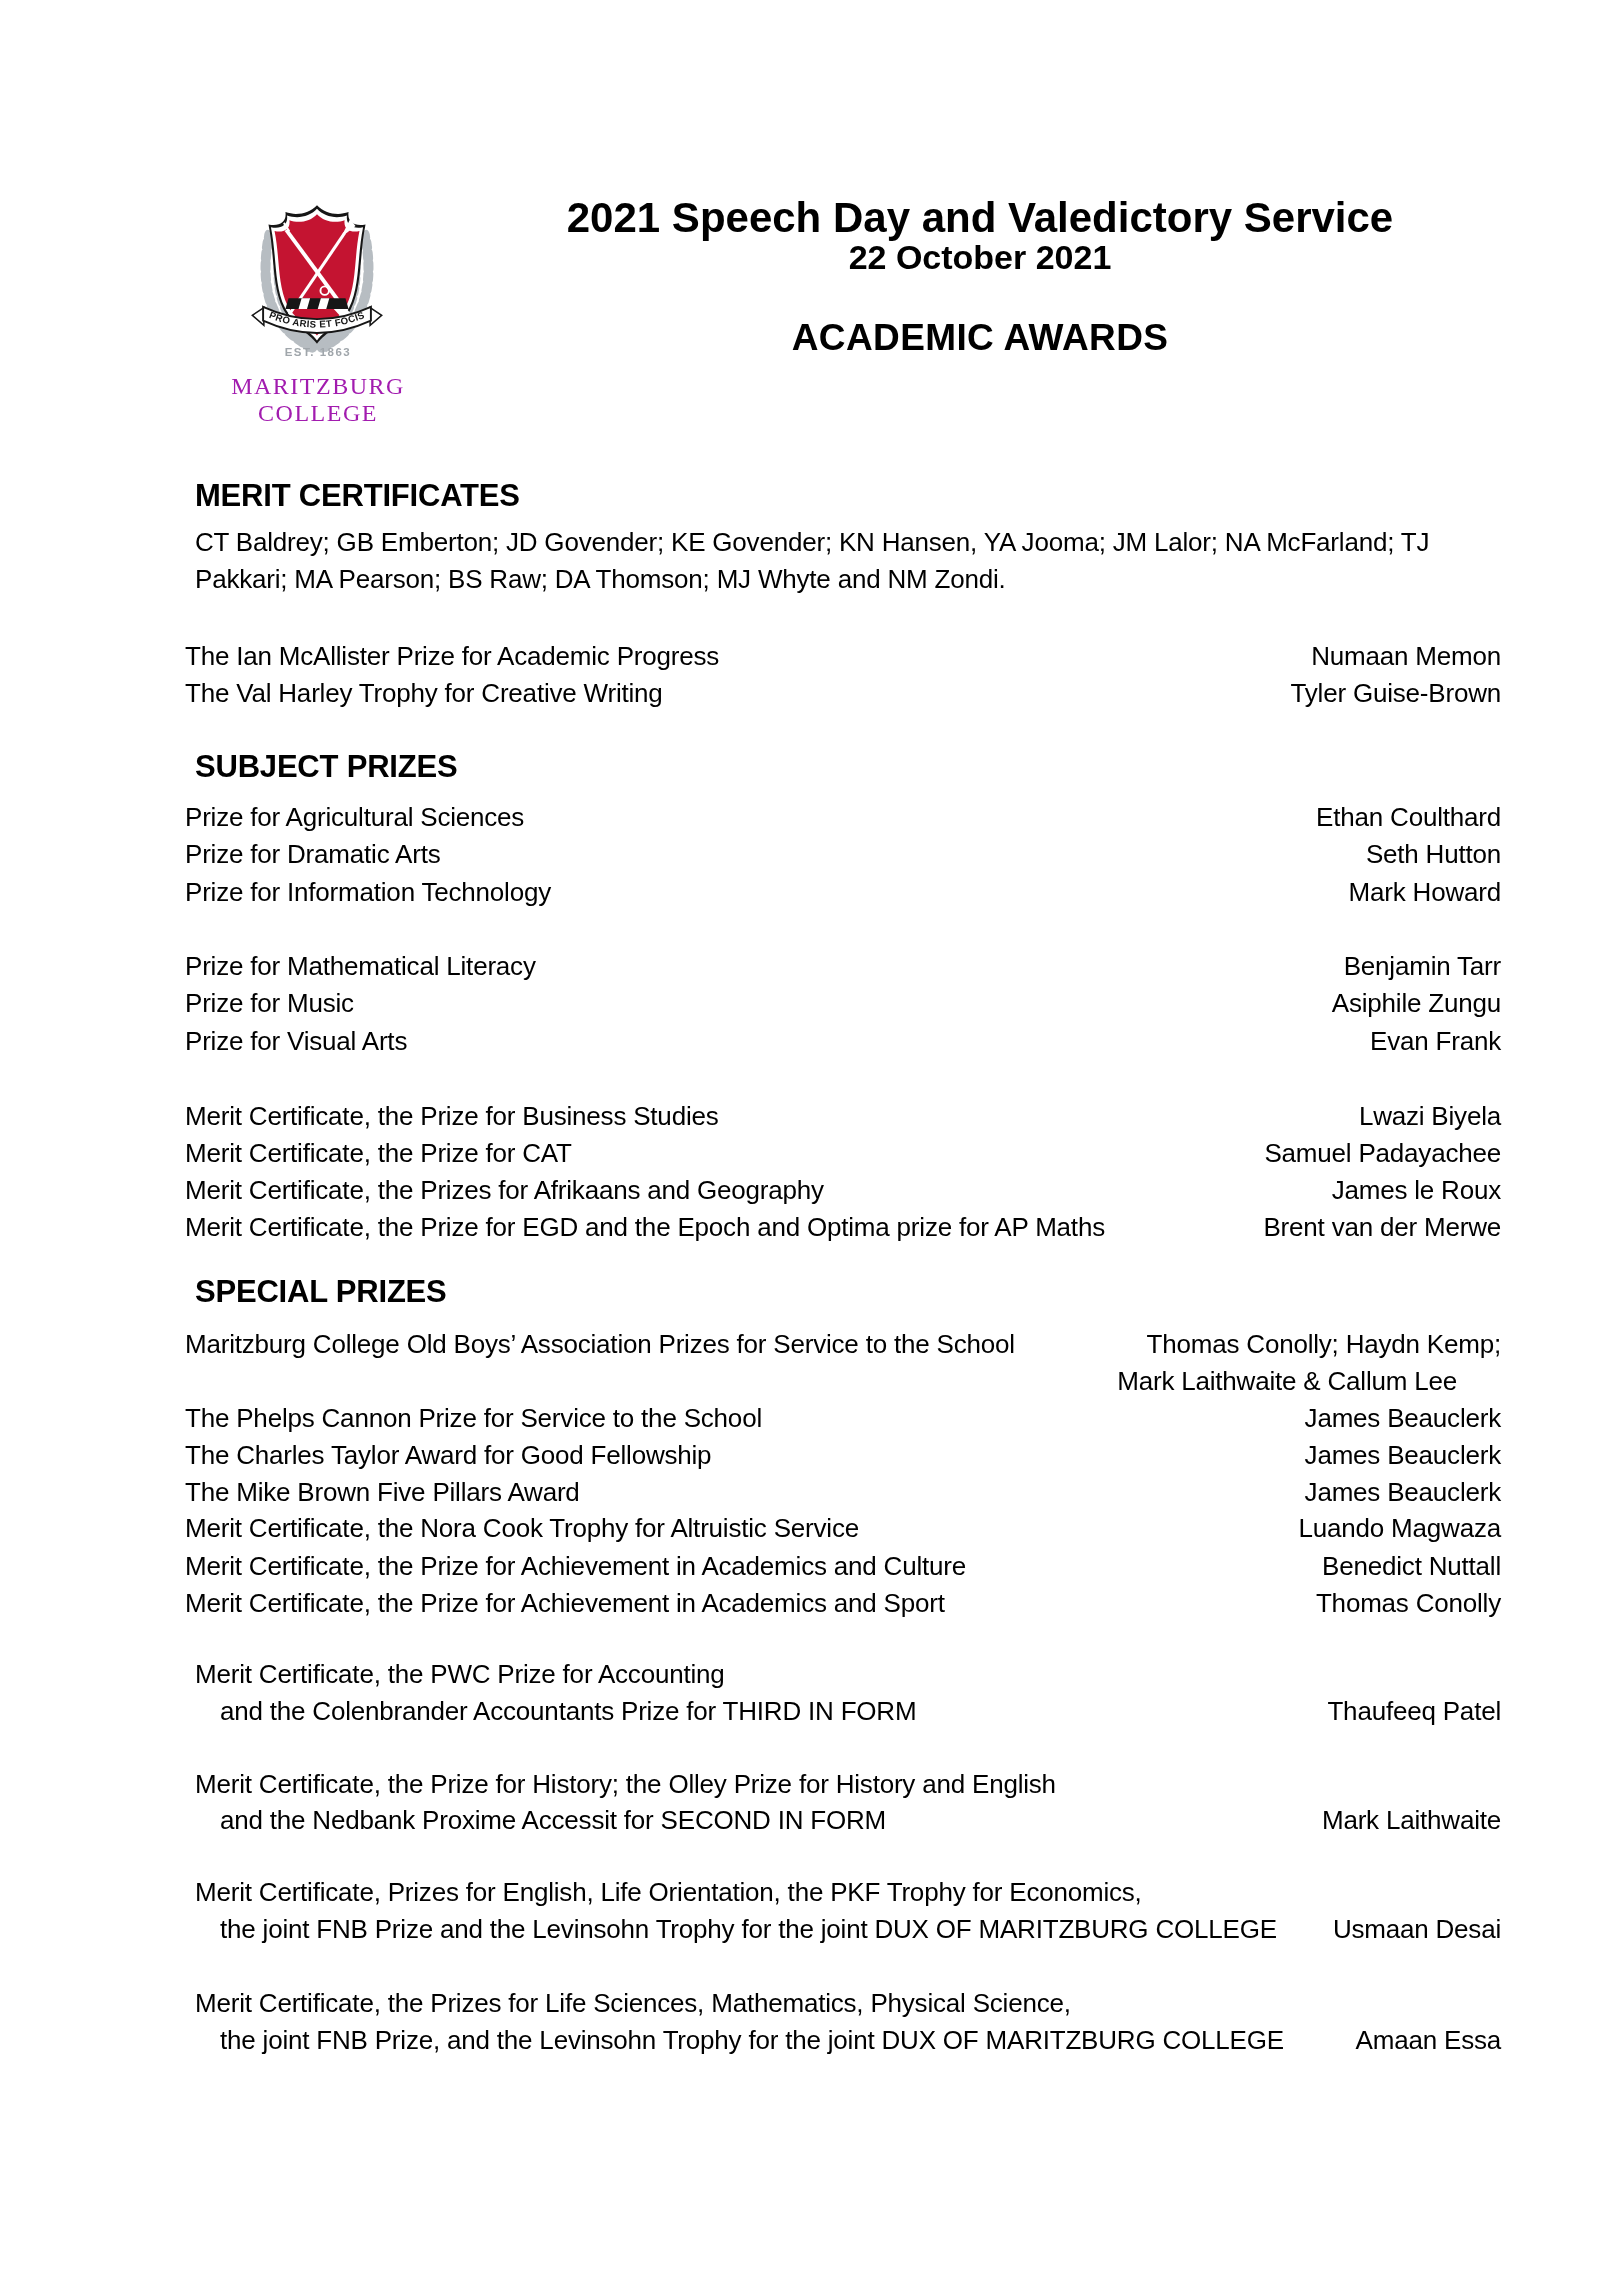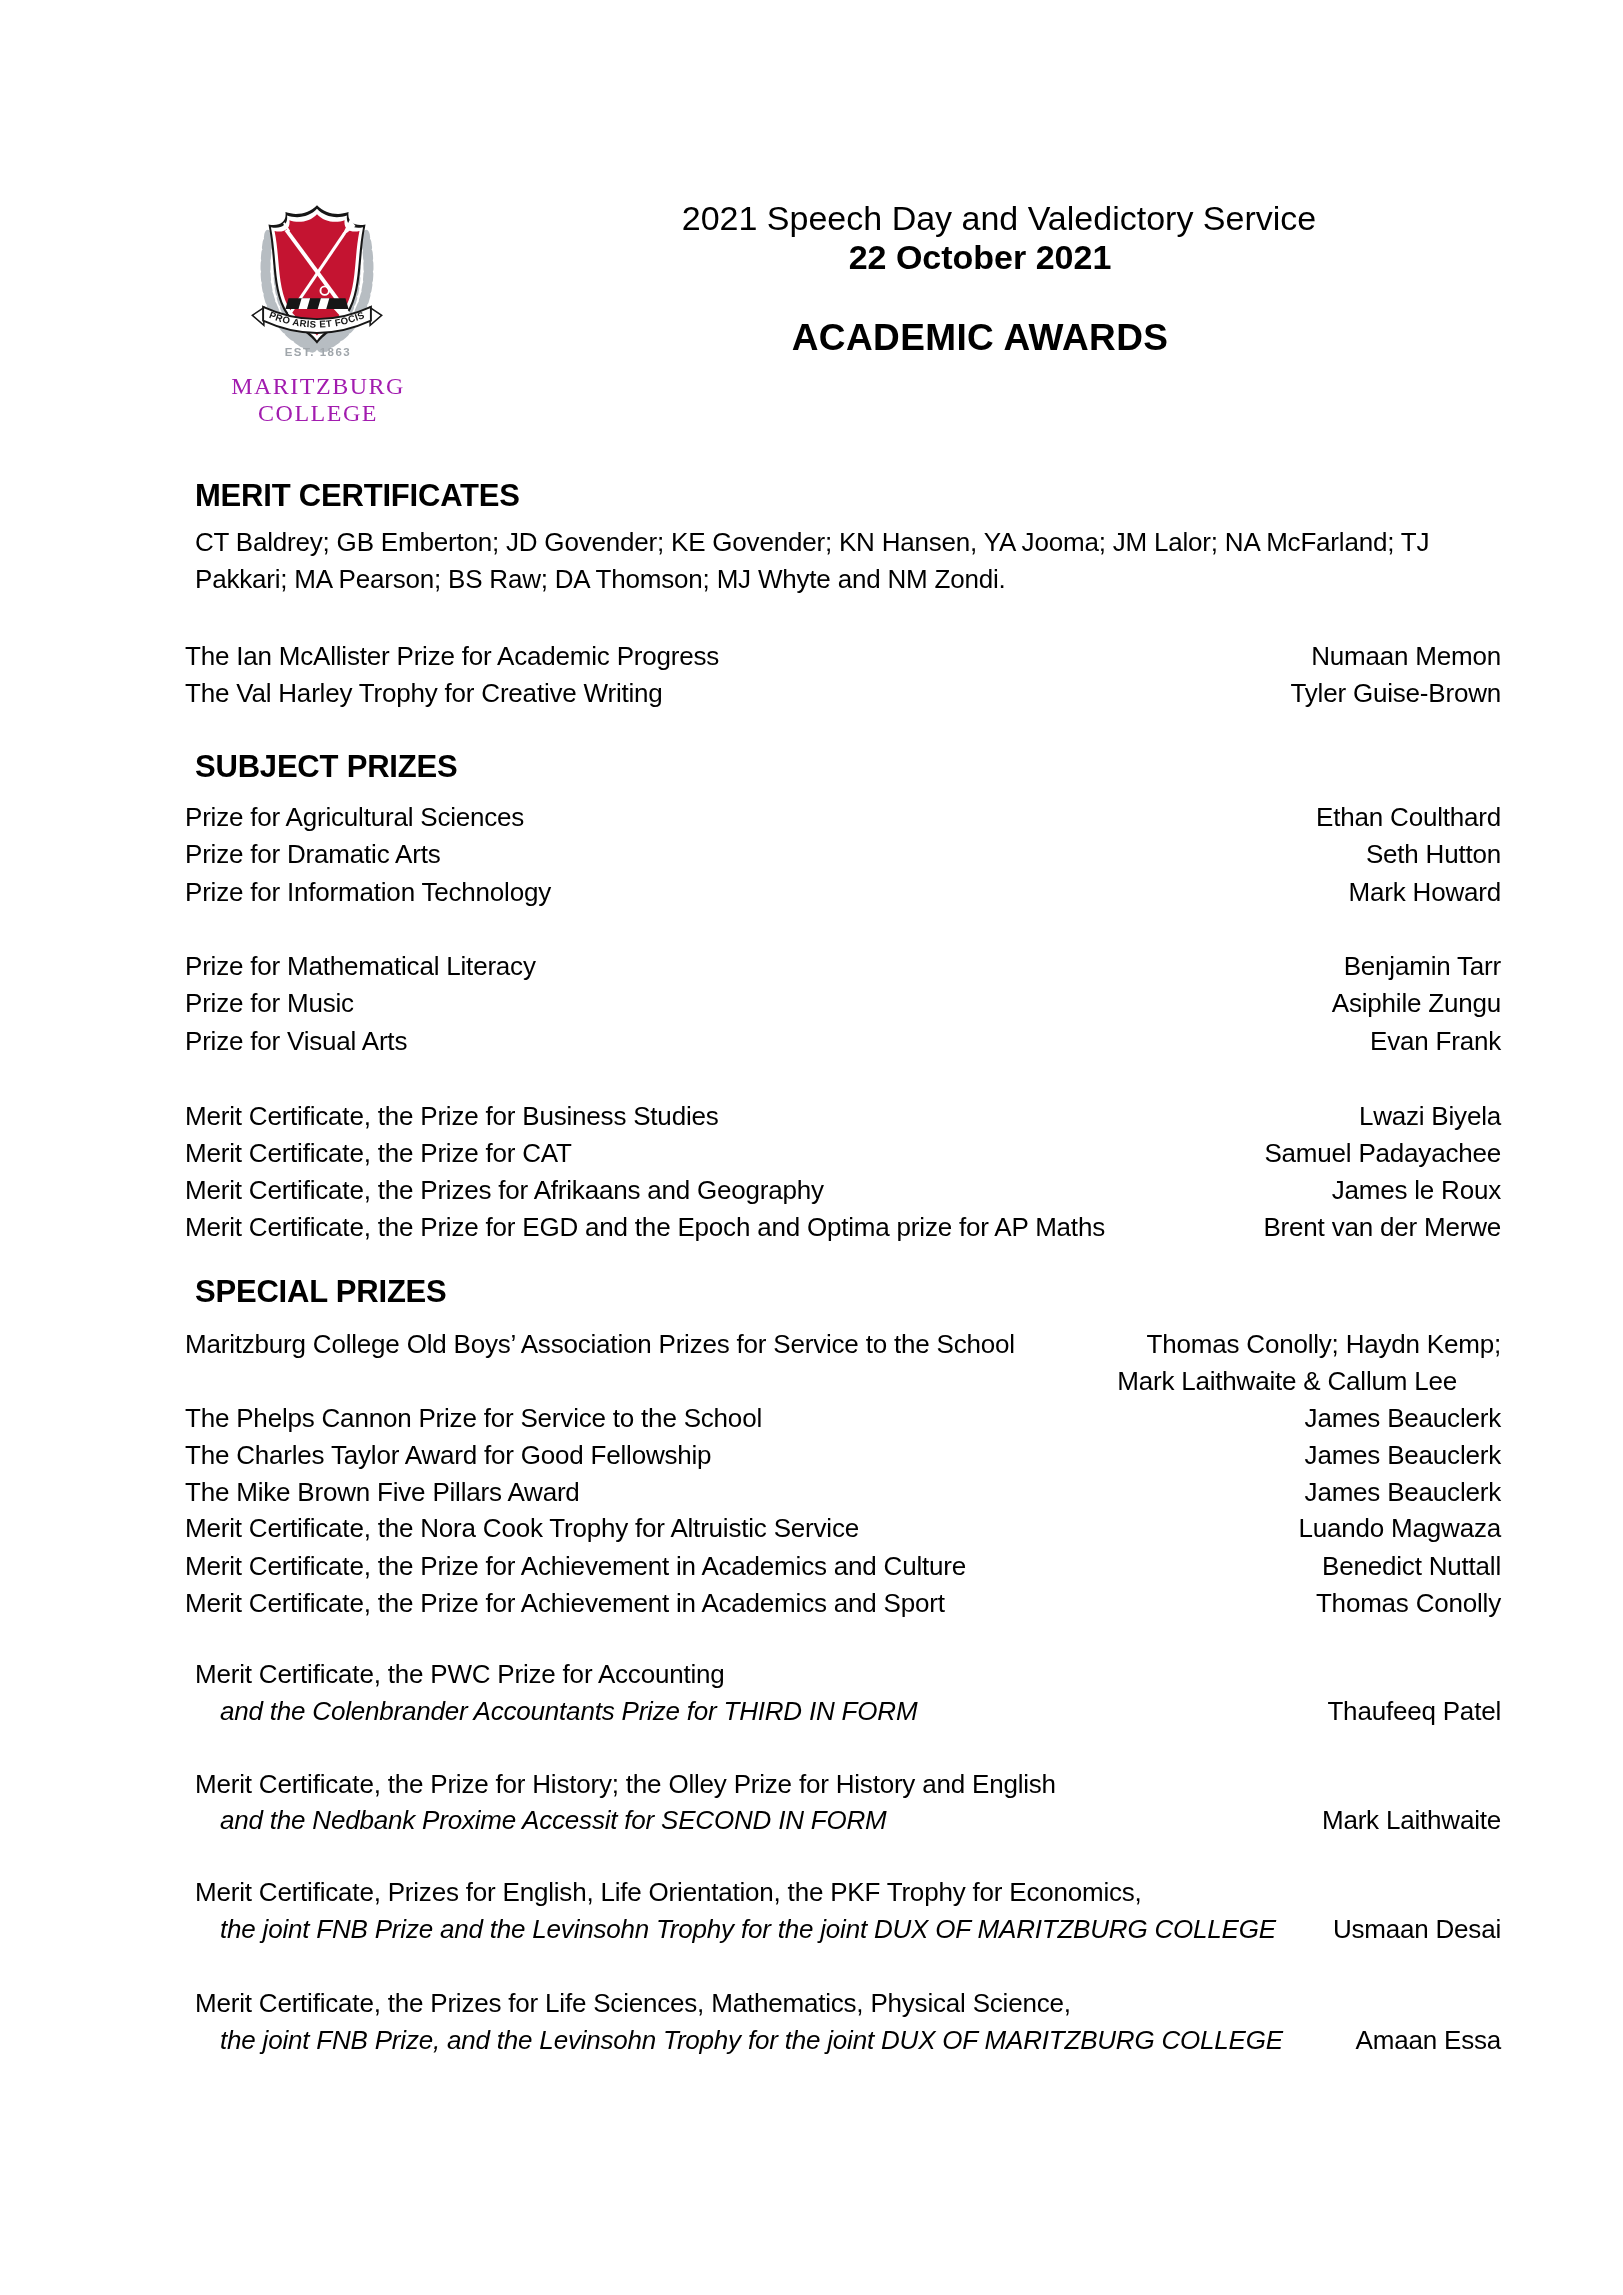--- a/index.html
+++ b/index.html
@@ -11,23 +11,23 @@
     color:#000;
     overflow:hidden;
   }
   
   .h{position:absolute;left:195px;font-size:31px;font-weight:bold;line-height:31px;letter-spacing:-0.2px;white-space:nowrap;}
   .p{position:absolute;left:195px;font-size:26px;line-height:31px;letter-spacing:-0.2px;white-space:nowrap;}
   .r{position:absolute;left:185px;width:1316px;height:31px;line-height:31px;
      font-size:26px;letter-spacing:-0.2px;display:flex;justify-content:space-between;white-space:nowrap;}
   .r .lbl{text-align:left;}
   .r .nm{text-align:right;}
-  .ind{padding-left:35px;font-style:italic;}
+  .ind{padding-left:35px;}
   .nm.inset{padding-right:44px;}
-  .t1{position:absolute;left:470px;width:1058px;top:199px;font-size:34px;font-weight:normal;line-height:38px;text-align:center;white-space:nowrap;}
+  .t1{position:absolute;left:451px;width:1058px;top:199px;font-size:42px;font-weight:bold;line-height:38px;text-align:center;white-space:nowrap;}
   .t2{position:absolute;left:451px;width:1058px;top:238px;font-size:34px;font-weight:bold;line-height:38px;text-align:center;white-space:nowrap;}
   .t3{position:absolute;left:451px;width:1058px;top:316px;font-size:37px;font-weight:bold;line-height:43px;text-align:center;letter-spacing:0.4px;white-space:nowrap;}
   
   .crest{position:absolute;left:240px;top:199px;width:154px;height:154px;}
   .est{position:absolute;left:241px;top:346px;width:154px;text-align:center;
        font-size:11.5px;font-weight:bold;color:#a0a6ab;letter-spacing:1.5px;white-space:nowrap;}
   .schoolname{position:absolute;left:218px;width:200px;text-align:center;
        font-family:"Liberation Serif",serif;font-size:24px;letter-spacing:1.5px;color:#a21caf;line-height:28px;white-space:nowrap;}
   .sn1{top:372px;}
   .sn2{top:399px;}

